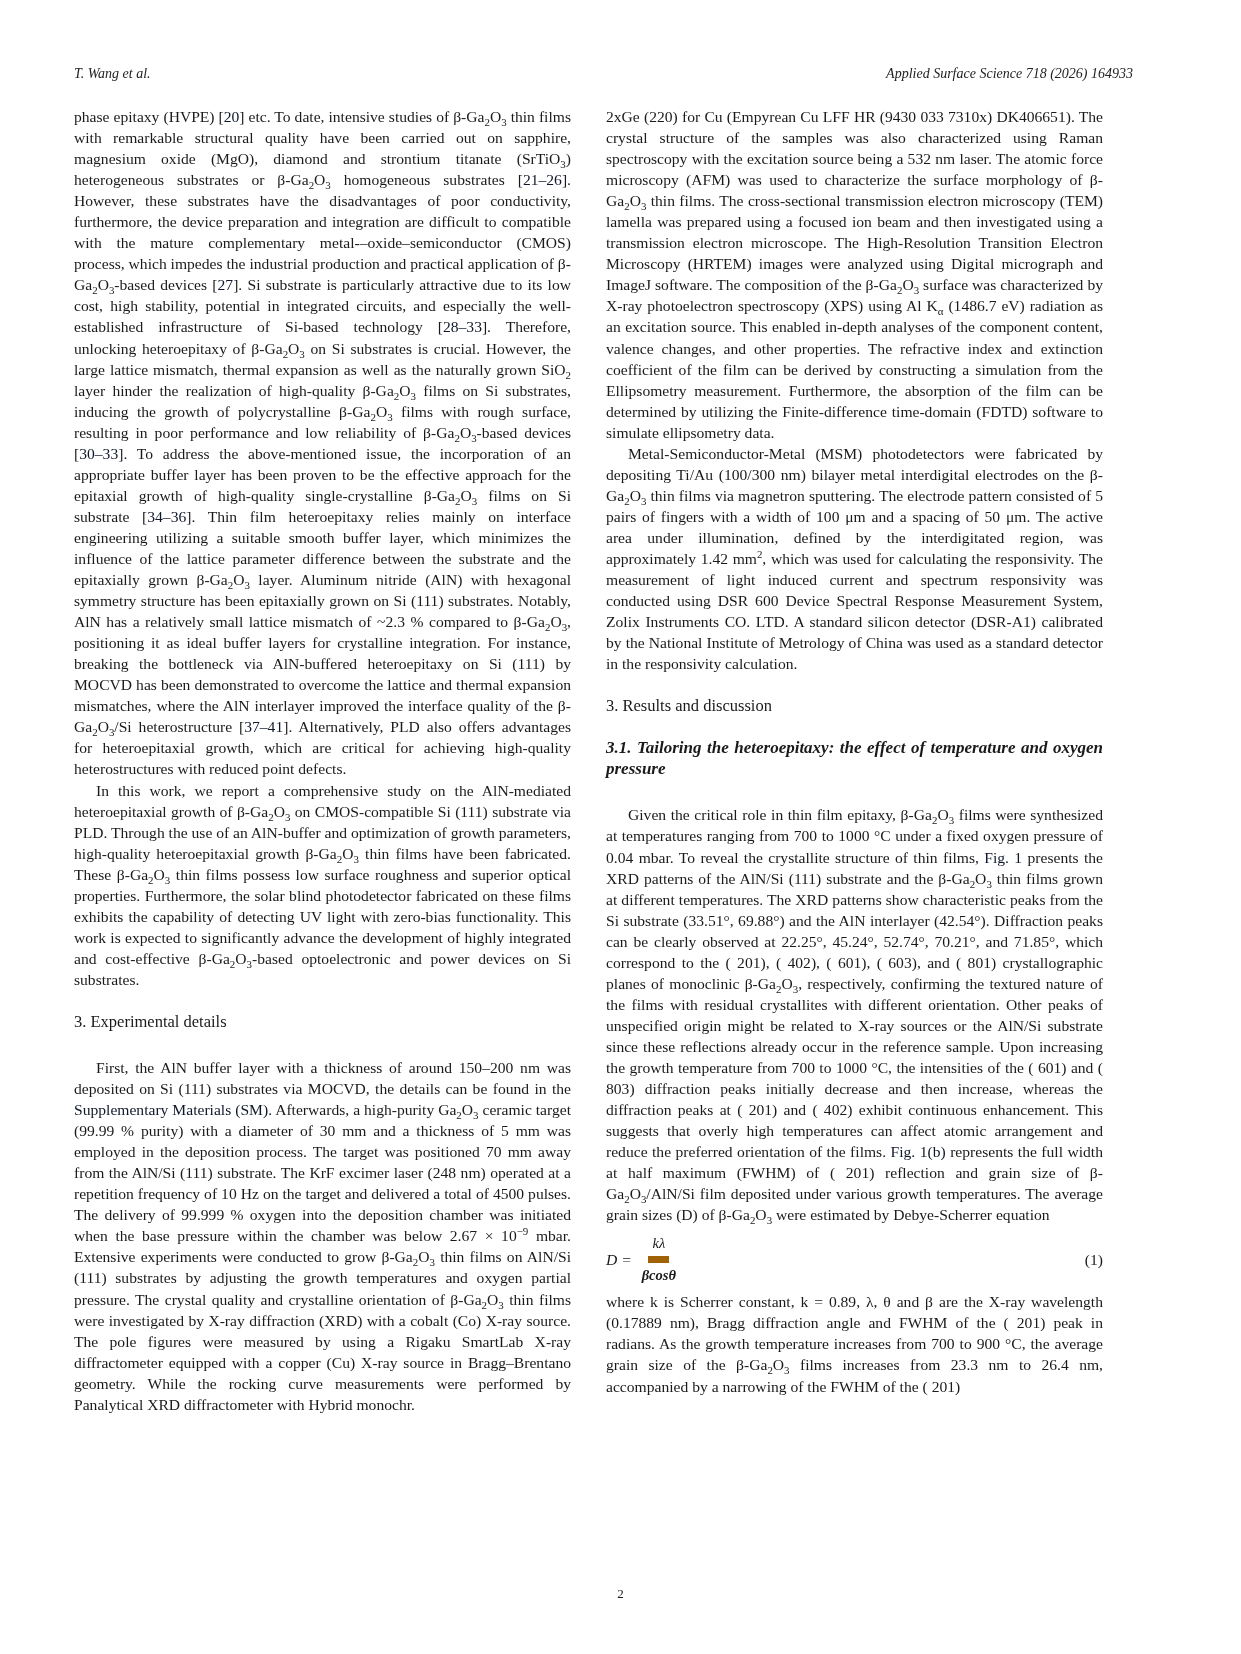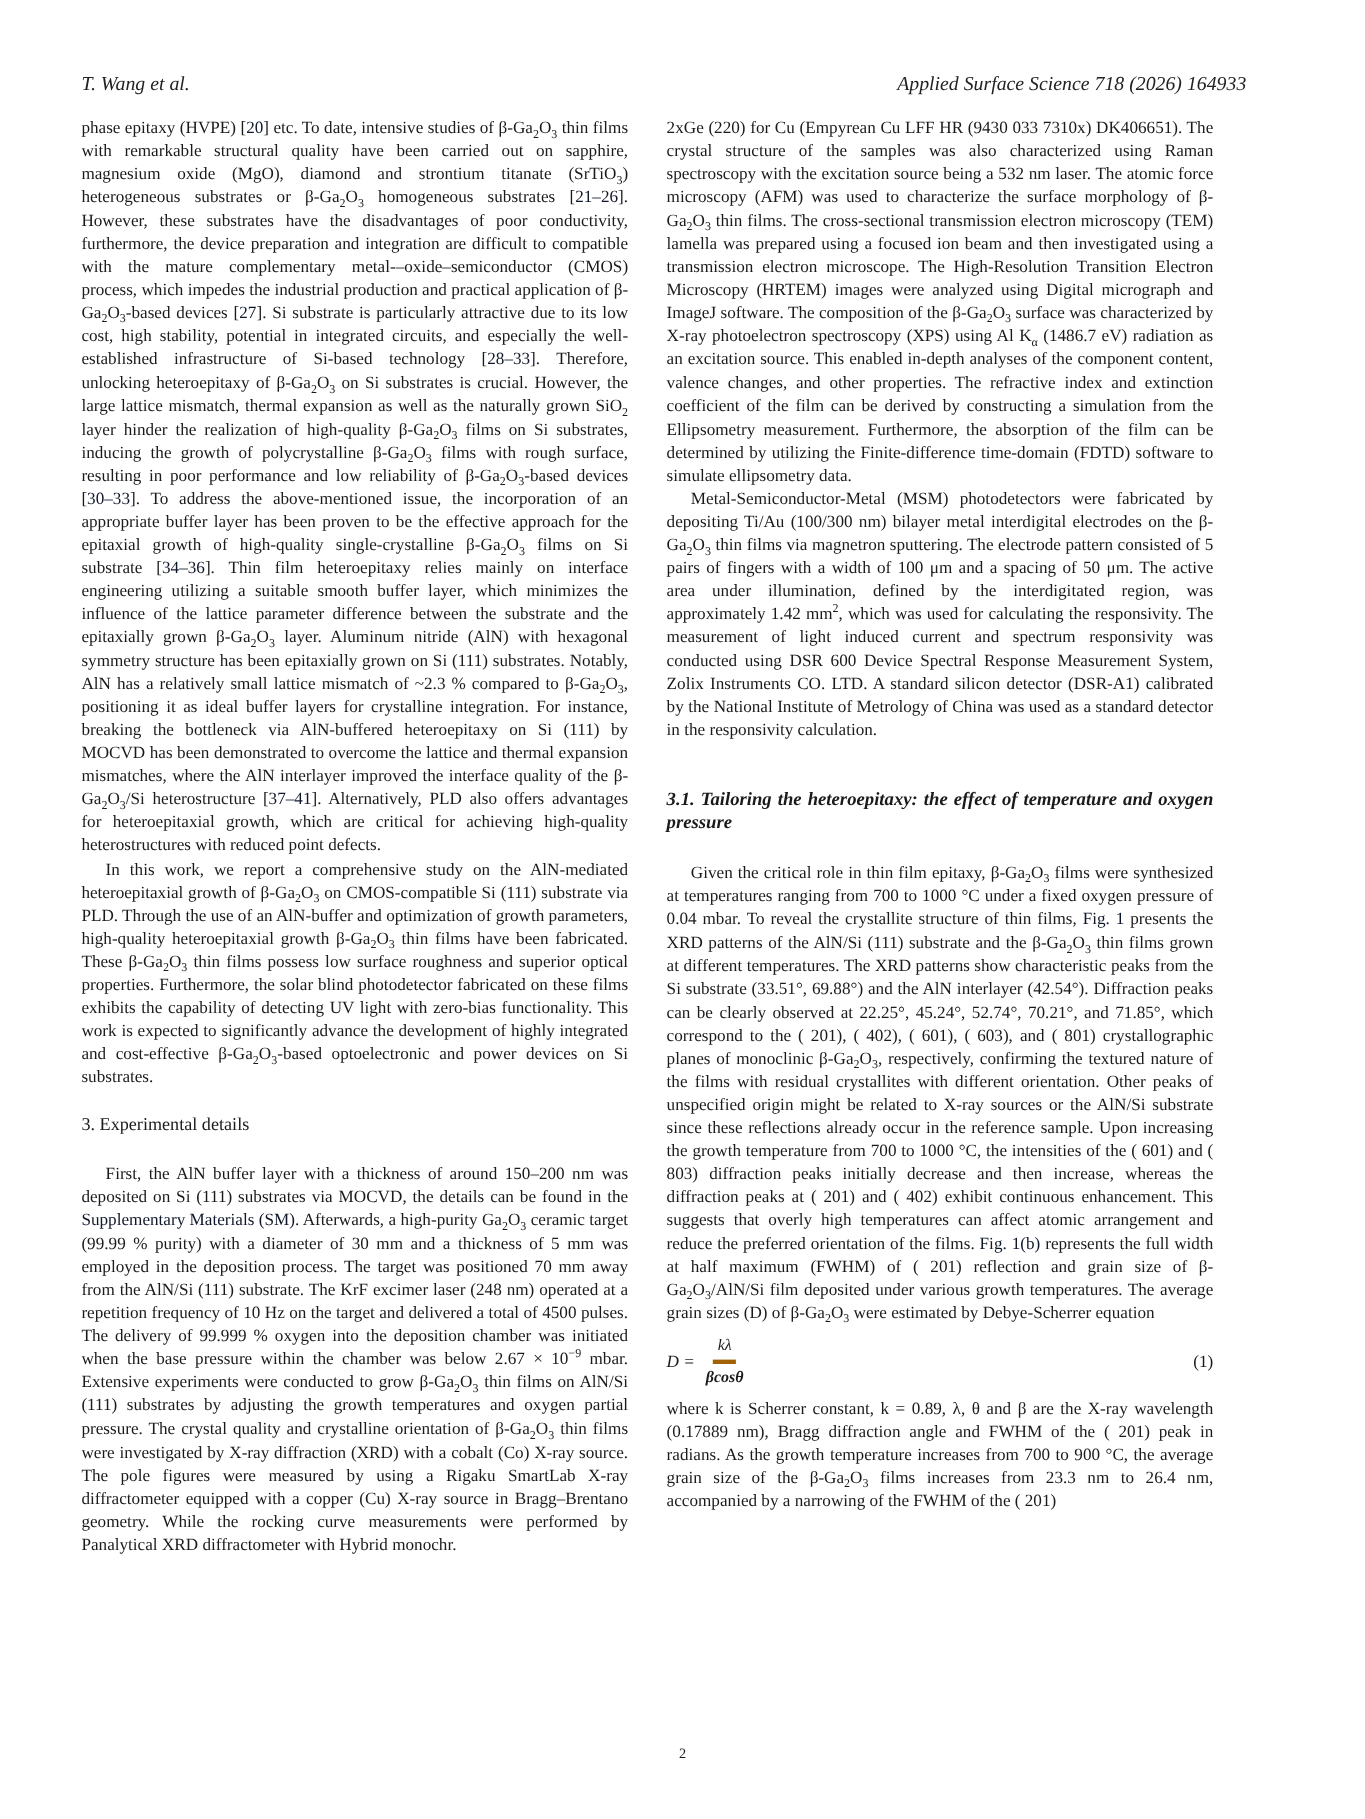--- a/index.html
+++ b/index.html
@@ -3,21 +3,21 @@
 <meta charset="utf-8">
 <style>
   html, body { margin: 0; padding: 0; background: #ffffff; }
   body {
     width: 1241px; height: 1654px; position: relative; overflow: hidden;
     font-family: "DejaVu Serif", "Liberation Serif", serif;
     color: #1a1a1a;
   }
   .running-head {
     position: absolute; top: 66px; font-style: italic;
-    font-family: "Liberation Serif", serif; font-size: 18px; color: #222;
+    font-family: "Liberation Serif", serif; font-size: 14px; color: #222;
   }
   .rh-left { left: 74px; }
   .rh-right { right: 108px; text-align: center; }
   .col {
     position: absolute; top: 106px; width: 497px;
     font-family: "Liberation Serif", serif; font-size: 15.6px; line-height: 21.05px;
     text-align: justify; hyphens: auto;
   }
   .col-left { left: 74px; }
   .col-right { left: 606px; }
@@ -33,21 +33,21 @@
     font-style: italic; font-size: 17px; margin: 0;
   }
   .gap-sm { height: 21px; }
   .gap-md { height: 25px; }
   .equation {
     display: flex; align-items: center; justify-content: space-between;
     height: 52px; margin: 8px 0 6px 0;
   }
   .eq-body { display: flex; align-items: center; font-style: italic; }
   .frac { display: inline-flex; flex-direction: column; align-items: center; margin-left: 6px; font-size: 14.5px; }
-  .frac .num { padding: 0 4px 2px 4px; border-bottom: 4px solid #a16207; }
+  .frac .num { padding: 0 4px 2px 4px; border-bottom: 7px solid #a16207; }
   .frac .den { padding: 2px 4px 0 4px; font-weight: bold; }
   .eq-num { font-style: normal; }
   .page-number {
     position: absolute; top: 1586px; left: 0; width: 1241px; text-align: center;
     font-family: "Liberation Serif", serif; font-size: 13px;
   }
 </style>
 </head>
 <body>
 
@@ -65,20 +65,21 @@
 
   <p class="indent"><span>First, the AlN buffer layer with a thickness of around 150–200 nm was deposited on Si (111) substrates via MOCVD, the details can be found in the </span><a class="link">Supplementary Materials (SM)</a><span>. Afterwards, a high-purity Ga</span><sub>2</sub><span>O</span><sub>3</sub><span> ceramic target (99.99 % purity) with a diameter of 30 mm and a thickness of 5 mm was employed in the deposition process. The target was positioned 70 mm away from the AlN/Si (111) substrate. The KrF excimer laser (248 nm) operated at a repetition frequency of 10 Hz on the target and delivered a total of 4500 pulses. The delivery of 99.999 % oxygen into the deposition chamber was initiated when the base pressure within the chamber was below 2.67 × 10</span><sup>−9</sup><span> mbar. Extensive experiments were conducted to grow β-Ga</span><sub>2</sub><span>O</span><sub>3</sub><span> thin films on AlN/Si (111) substrates by adjusting the growth temperatures and oxygen partial pressure. The crystal quality and crystalline orientation of β-Ga</span><sub>2</sub><span>O</span><sub>3</sub><span> thin films were investigated by X-ray diffraction (XRD) with a cobalt (Co) X-ray source. The pole figures were measured by using a Rigaku SmartLab X-ray diffractometer equipped with a copper (Cu) X-ray source in Bragg–Brentano geometry. While the rocking curve measurements were performed by Panalytical XRD diffractometer with Hybrid monochr.</span></p>
 </div>
 
 <div class="col col-right">
   <p><span>2xGe (220) for Cu (Empyrean Cu LFF HR (9430 033 7310x) DK406651). The crystal structure of the samples was also characterized using Raman spectroscopy with the excitation source being a 532 nm laser. The atomic force microscopy (AFM) was used to characterize the surface morphology of β-Ga</span><sub>2</sub><span>O</span><sub>3</sub><span> thin films. The cross-sectional transmission electron microscopy (TEM) lamella was prepared using a focused ion beam and then investigated using a transmission electron microscope. The High-Resolution Transition Electron Microscopy (HRTEM) images were analyzed using Digital micrograph and ImageJ software. The composition of the β-Ga</span><sub>2</sub><span>O</span><sub>3</sub><span> surface was characterized by X-ray photoelectron spectroscopy (XPS) using Al K</span><sub>α</sub><span> (1486.7 eV) radiation as an excitation source. This enabled in-depth analyses of the component content, valence changes, and other properties. The refractive index and extinction coefficient of the film can be derived by constructing a simulation from the Ellipsometry measurement. Furthermore, the absorption of the film can be determined by utilizing the Finite-difference time-domain (FDTD) software to simulate ellipsometry data.</span></p>
 
   <p class="indent"><span>Metal-Semiconductor-Metal (MSM) photodetectors were fabricated by depositing Ti/Au (100/300 nm) bilayer metal interdigital electrodes on the β-Ga</span><sub>2</sub><span>O</span><sub>3</sub><span> thin films via magnetron sputtering. The electrode pattern consisted of 5 pairs of fingers with a width of 100 μm and a spacing of 50 μm. The active area under illumination, defined by the interdigitated region, was approximately 1.42 mm</span><sup>2</sup><span>, which was used for calculating the responsivity. The measurement of light induced current and spectrum responsivity was conducted using DSR 600 Device Spectral Response Measurement System, Zolix Instruments CO. LTD. A standard silicon detector (DSR-A1) calibrated by the National Institute of Metrology of China was used as a standard detector in the responsivity calculation.</span></p>
 
   <div class="gap-sm"></div>
+  <h2 class="section-head">3.  Results and discussion</h2>
   <div class="gap-sm"></div>
   <h3 class="subsection-head">3.1.  Tailoring the heteroepitaxy: the effect of temperature and oxygen pressure</h3>
   <div class="gap-md"></div>
 
   <p class="indent"><span>Given the critical role in thin film epitaxy, β-Ga</span><sub>2</sub><span>O</span><sub>3</sub><span> films were synthesized at temperatures ranging from 700 to 1000 °C under a fixed oxygen pressure of 0.04 mbar. To reveal the crystallite structure of thin films, </span><a class="link">Fig. 1</a><span> presents the XRD patterns of the AlN/Si (111) substrate and the β-Ga</span><sub>2</sub><span>O</span><sub>3</sub><span> thin films grown at different temperatures. The XRD patterns show characteristic peaks from the Si substrate (33.51°, 69.88°) and the AlN interlayer (42.54°). Diffraction peaks can be clearly observed at 22.25°, 45.24°, 52.74°, 70.21°, and 71.85°, which correspond to the (  201), (  402), (  601), (  603), and (  801) crystallographic planes of monoclinic β-Ga</span><sub>2</sub><span>O</span><sub>3</sub><span>, respectively, confirming the textured nature of the films with residual crystallites with different orientation. Other peaks of unspecified origin might be related to X-ray sources or the AlN/Si substrate since these reflections already occur in the reference sample. Upon increasing the growth temperature from 700 to 1000 °C, the intensities of the (  601) and (  803) diffraction peaks initially decrease and then increase, whereas the diffraction peaks at (  201) and (  402) exhibit continuous enhancement. This suggests that overly high temperatures can affect atomic arrangement and reduce the preferred orientation of the films. </span><a class="link">Fig. 1(b)</a><span> represents the full width at half maximum (FWHM) of (  201) reflection and grain size of β-Ga</span><sub>2</sub><span>O</span><sub>3</sub><span>/AlN/Si film deposited under various growth temperatures. The average grain sizes (D) of β-Ga</span><sub>2</sub><span>O</span><sub>3</sub><span> were estimated by Debye-Scherrer equation</span></p>
 
   <div class="equation">
     <div class="eq-body">
       <span>D =</span>
       <span class="frac">

